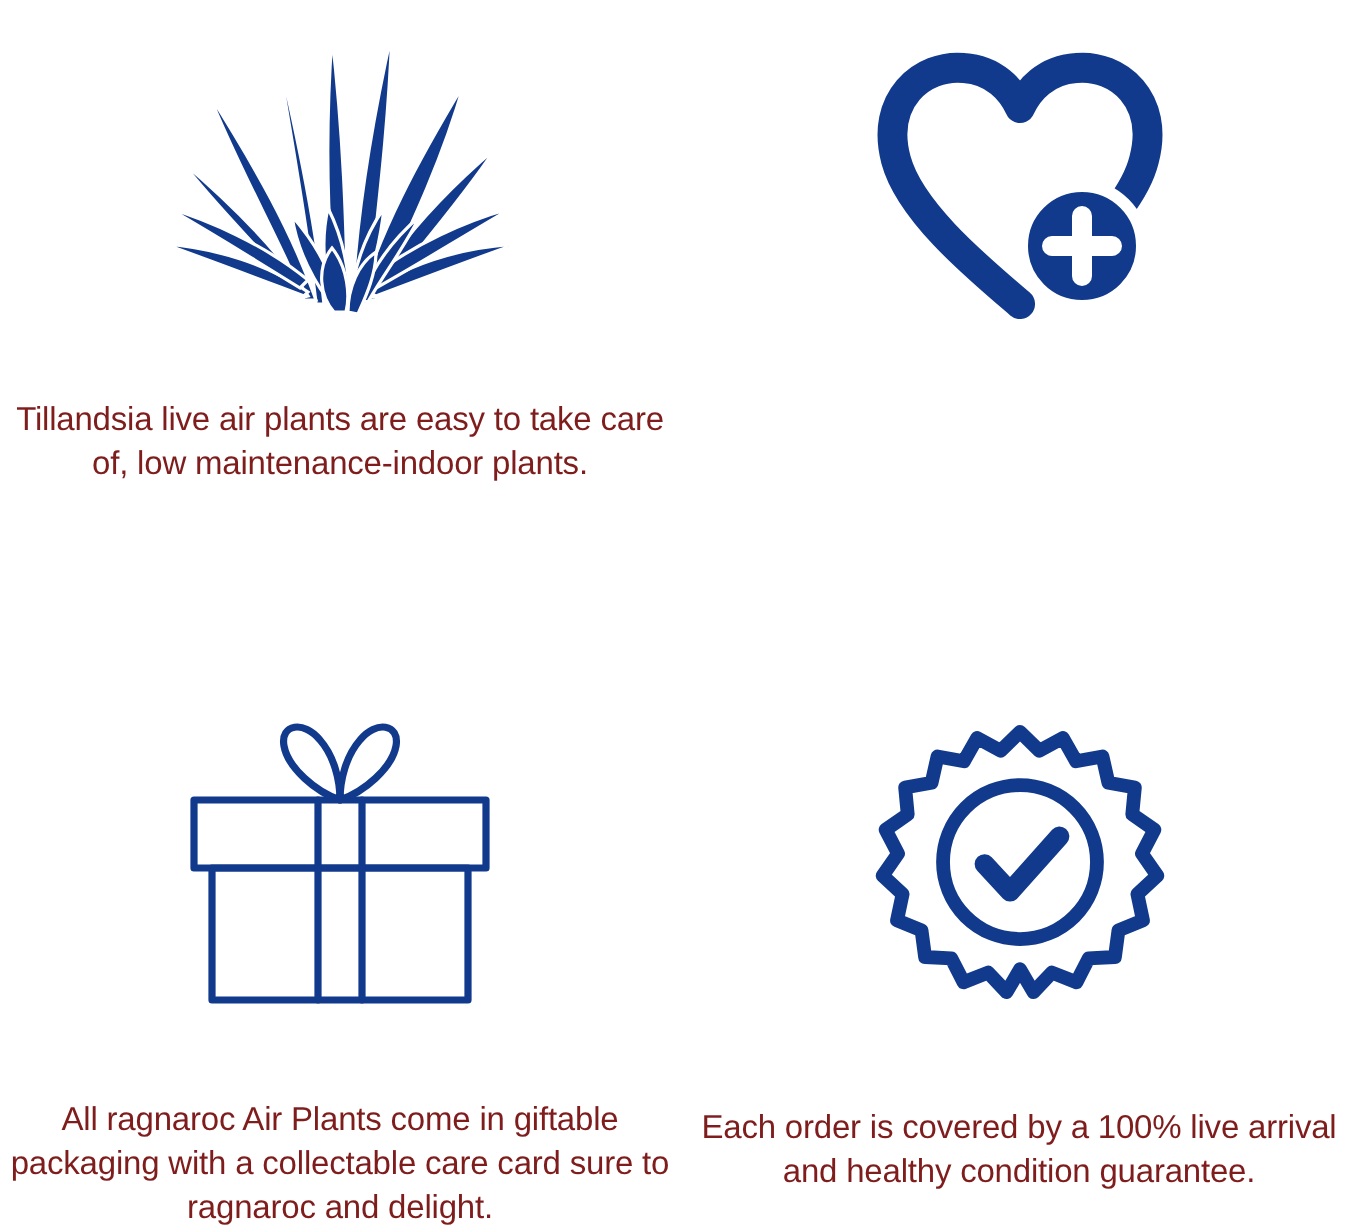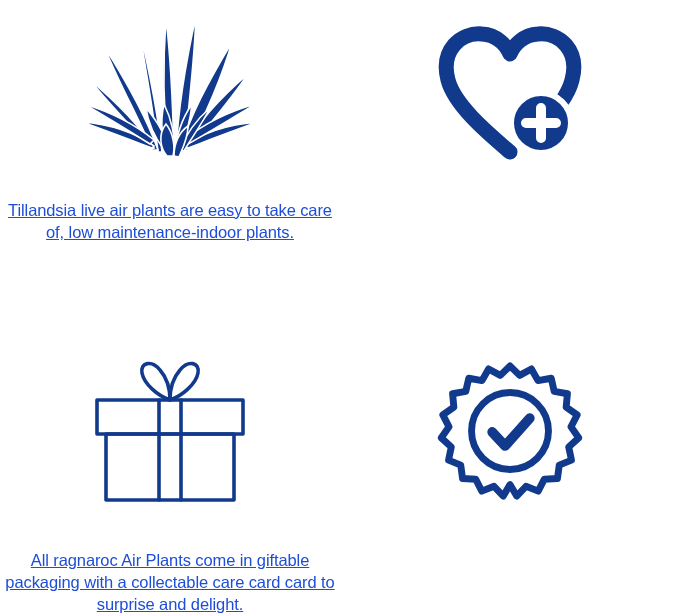--- a/index.html
+++ b/index.html
@@ -47,23 +47,22 @@
   .cell-guarantee .icon-wrap { height: 200px; padding-top: 40px; }
 
   .icon-wrap svg { display: block; }
 
   
   .caption {
     text-align: center;
     font-size: 16.5px;
     line-height: 1.33;
     letter-spacing: -0.1px;
-    color: #1d4ed8;
+    color: #7f1d1d;
     white-space: pre-line;
-    text-decoration: underline;
   }
 
   .cell-plant .caption,
   .cell-oxygen .caption {
     margin-top: 40px;
   }
 
   .cell-plant .caption   { width: 332px; }
   .cell-oxygen .caption  { width: 322px; }
 
@@ -147,36 +146,37 @@
           <rect x="9" y="44" width="146" height="34"></rect>
 
           <rect x="18" y="78" width="128" height="66"></rect>
 
           <path d="M71 44 v34 M93 44 v34"></path>
 
           <path d="M71 78 v66 M93 78 v66"></path>
         </g>
       </svg>
     </div>
-    <div class="caption">All ragnaroc Air Plants come in giftable packaging with a collectable care card card to surprise and delight.</div>
+    <div class="caption">All ragnaroc Air Plants come in giftable packaging with a collectable care card sure to ragnaroc and delight.</div>
   </div>
 
   <div class="feature-cell cell-guarantee">
     <div class="icon-wrap">
       <svg width="150" height="148" viewBox="0 0 150 150" aria-hidden="true">
 
         <polygon points="75,6 84.8,15.6 96.7,9.1 103.4,20.9 116.8,18.5 119.8,31.8
                          133.2,34.2 131.9,47.8 143.1,55.6 136.8,67.7 144.6,78.9
                          134.5,88.2 137.3,101.5 124.9,106.6 123.1,120.1 109.8,120.8
                          103.6,132.9 91.2,128 81.8,137.9 75,126.3 68.2,137.9
                          58.8,128 46.4,132.9 40.2,120.8 26.9,120.1 25.1,106.6
                          12.7,101.5 15.5,88.2 5.4,78.9 13.2,67.7 6.9,55.6
                          18.1,47.8 16.8,34.2 30.2,31.8 33.2,18.5 46.6,20.9
                          53.3,9.1 65.2,15.6" fill="none" stroke="#123A8C" stroke-width="7" stroke-linejoin="round"></polygon>
 
         <circle cx="75" cy="72" r="39" fill="none" stroke="#123A8C" stroke-width="7"></circle>
 
         <path d="M57 73 l13 14 l25 -28" fill="none" stroke="#123A8C" stroke-width="10" stroke-linecap="round" stroke-linejoin="round"></path>
       </svg>
     </div>
+    <div class="caption">Each order is covered by a 100% live arrival and healthy condition guarantee.</div>
   </div>
 
 </div>
 
 </body></html>

